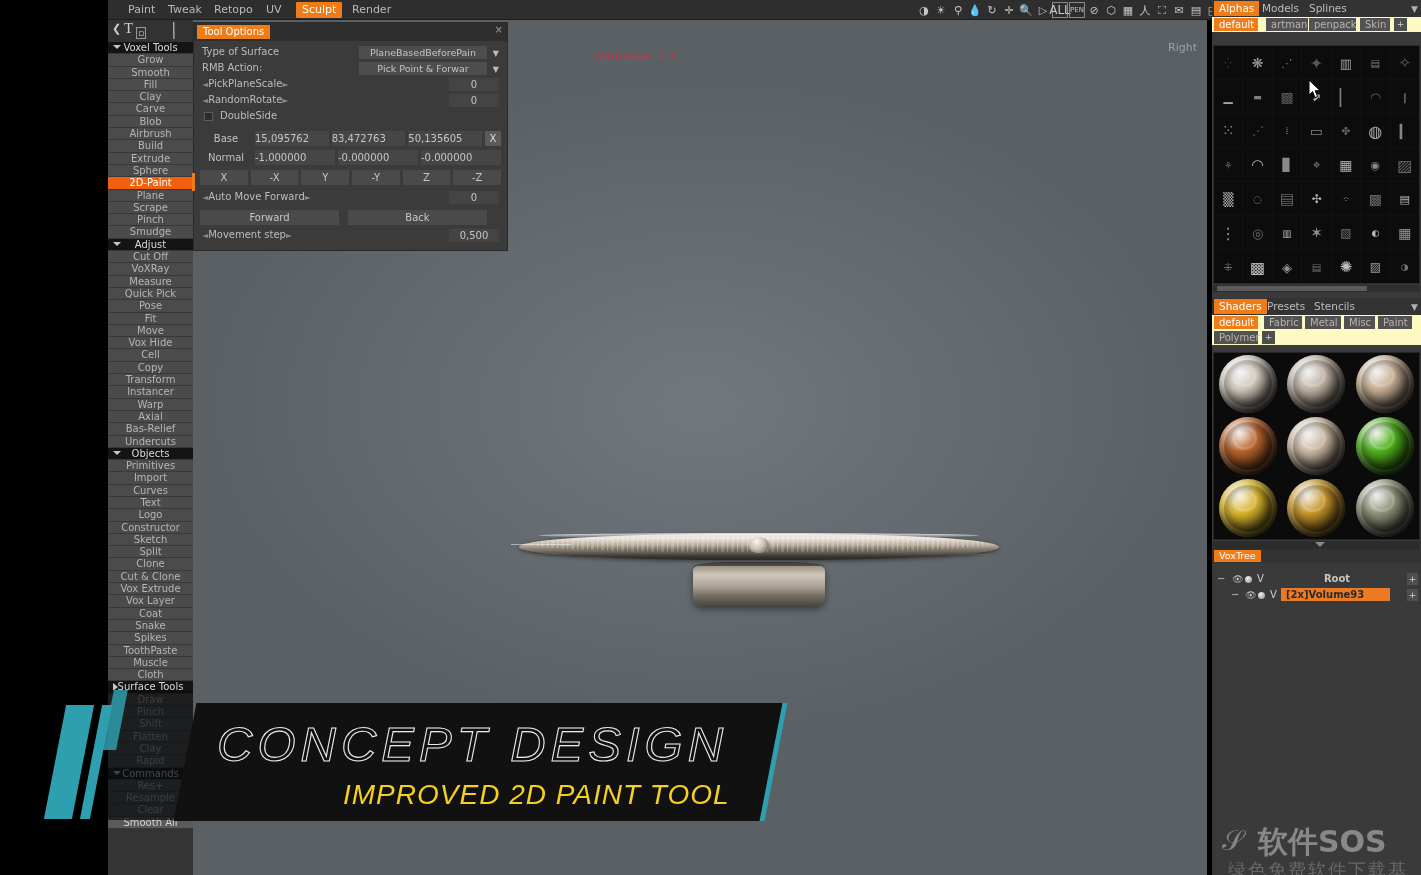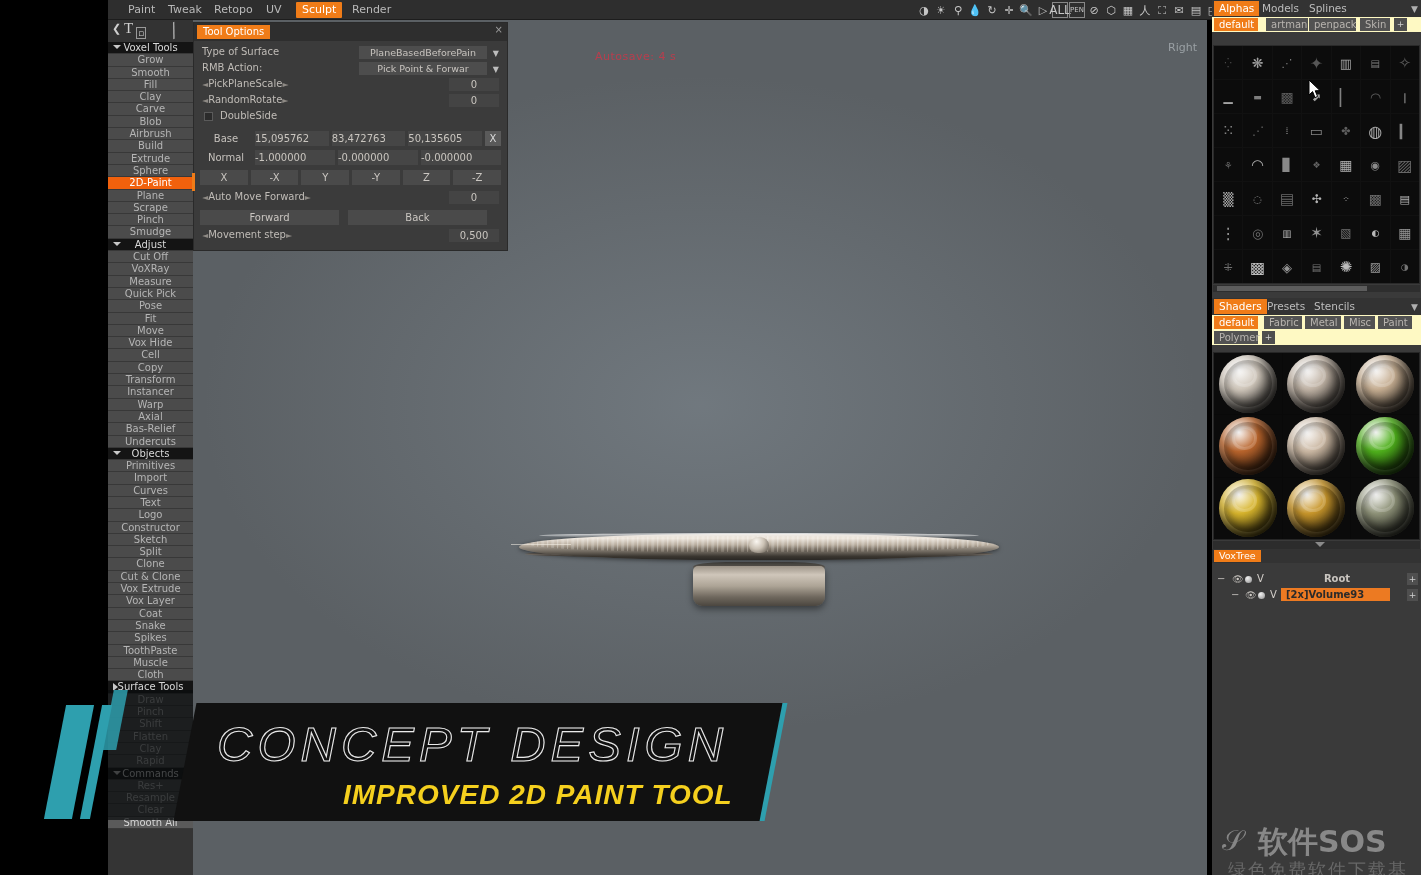--- a/index.html
+++ b/index.html
@@ -154,21 +154,21 @@
     background: #2e9fae; transform: skewX(-11deg);
   }
   #ban-title {
     position: absolute; left: 162px; top: 13px; width: 560px;
     font-size: 49px; letter-spacing: 5px; font-style: italic;
     color: transparent; -webkit-text-stroke: 1.1px #e9e9e9;
     font-family: "Liberation Sans", sans-serif; white-space: nowrap;
   }
   #ban-sub {
     position: absolute; left: 288px; top: 76px;
-    font-size: 28px; font-weight: bold; font-style: italic; letter-spacing: 1px;
+    font-size: 28px; font-weight: normal; font-style: italic; letter-spacing: 1px;
     color: #f5d01e; font-family: "Liberation Sans", sans-serif; white-space: nowrap;
   }
 
   
   #dim-overlay {
     position: absolute; left: 108px; top: 690px; width: 85px; height: 130px;
     background: rgba(10,12,14,.72); pointer-events: none;
   }
   #dim-teal {
     position: absolute; left: 108px; top: 690px; width: 14px; height: 60px;

